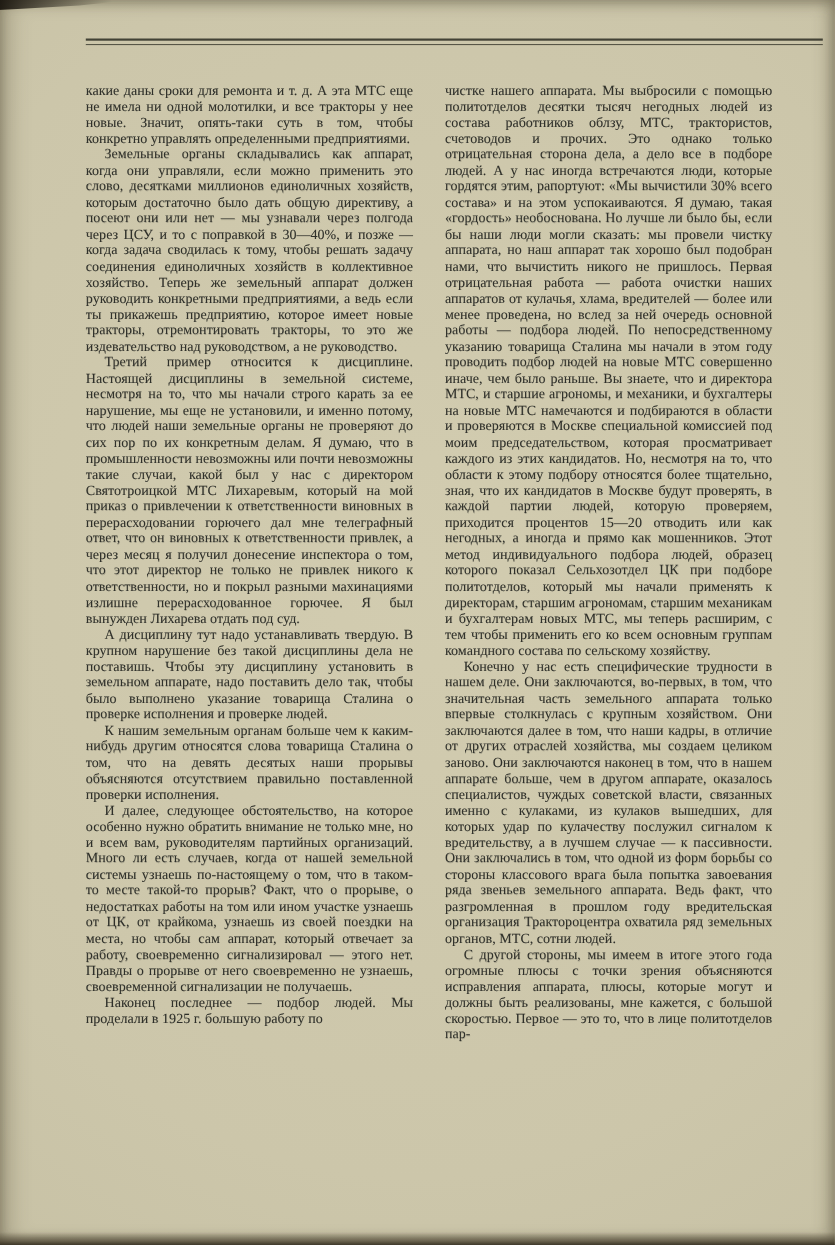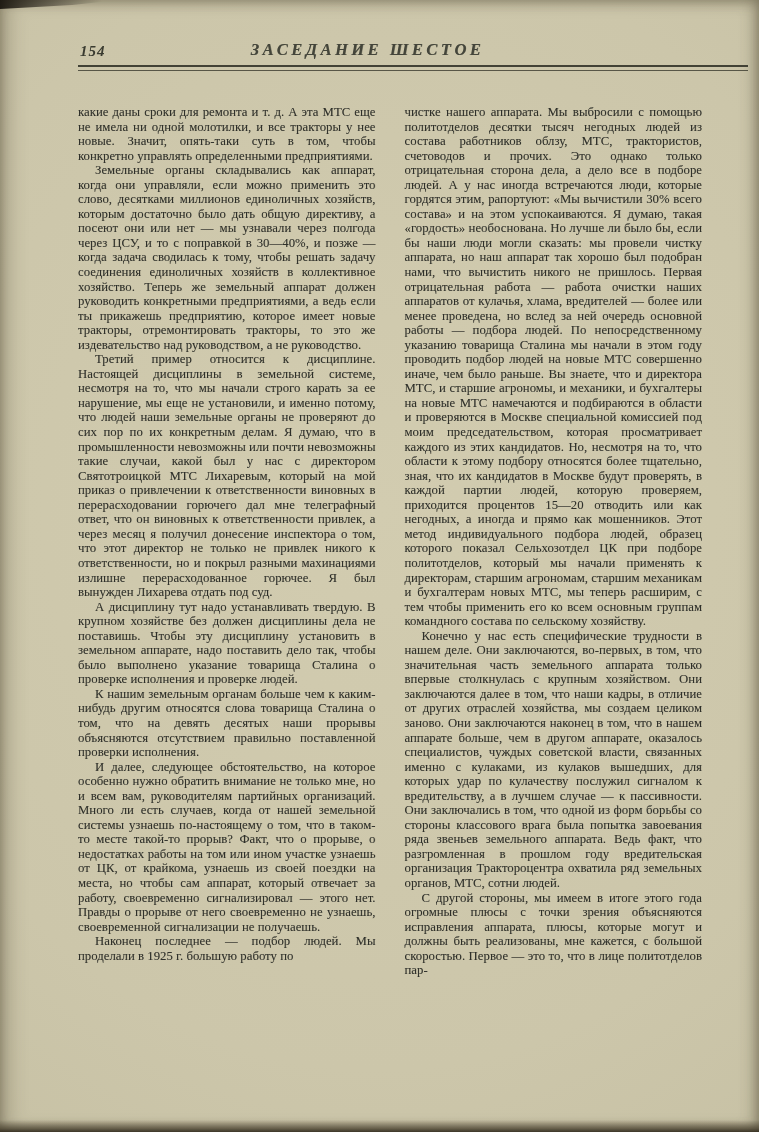--- a/index.html
+++ b/index.html
@@ -82,32 +82,28 @@
   .column p {
     text-shadow: 0.3px 0.3px 0 rgba(47,48,42,0.25);
   }
 </style>
 </head>
 <body>
 
 <div class="page">
   <div class="scan-edge-top"></div>
 
-  <div class="page-header">
-    <span class="page-number">154</span>
-    <span class="header-title">ЗАСЕДАНИЕ ШЕСТОЕ</span>
-  </div>
   <div class="header-rule"></div>
 
   <div class="text-columns">
     <div class="column">
         <p class="">какие даны сроки для ремонта и т. д. А эта МТС еще не имела ни одной молотилки, и все тракторы у нее новые. Значит, опять-таки суть в том, чтобы конкретно управлять определенными предприятиями.</p>
         <p class="indent">Земельные органы складывались как аппарат, когда они управляли, если можно применить это слово, десятками миллионов единоличных хозяйств, которым достаточно было дать общую директиву, а посеют они или нет — мы узнавали через полгода через ЦСУ, и то с поправкой в 30—40%, и позже — когда задача сводилась к тому, чтобы решать задачу соединения единоличных хозяйств в коллективное хозяйство. Теперь же земельный аппарат должен руководить конкретными предприятиями, а ведь если ты прикажешь предприятию, которое имеет новые тракторы, отремонтировать тракторы, то это же издевательство над руководством, а не руководство.</p>
         <p class="indent">Третий пример относится к дисциплине. Настоящей дисциплины в земельной системе, несмотря на то, что мы начали строго карать за ее нарушение, мы еще не установили, и именно потому, что людей наши земельные органы не проверяют до сих пор по их конкретным делам. Я думаю, что в промышленности невозможны или почти невозможны такие случаи, какой был у нас с директором Святотроицкой МТС Лихаревым, который на мой приказ о привлечении к ответственности виновных в перерасходовании горючего дал мне телеграфный ответ, что он виновных к ответственности привлек, а через месяц я получил донесение инспектора о том, что этот директор не только не привлек никого к ответственности, но и покрыл разными махинациями излишне перерасходованное горючее. Я был вынужден Лихарева отдать под суд.</p>
-        <p class="indent">А дисциплину тут надо устанавливать твердую. В крупном хозяйстве без должен дисциплины дела не поставишь. Чтобы эту дисциплину установить в земельном аппарате, надо поставить дело так, чтобы было выполнено указание товарища Сталина о проверке исполнения и проверке людей.</p>
+        <p class="indent">А дисциплину тут надо устанавливать твердую. В крупном нарушение без такой дисциплины дела не поставишь. Чтобы эту дисциплину установить в земельном аппарате, надо поставить дело так, чтобы было выполнено указание товарища Сталина о проверке исполнения и проверке людей.</p>
         <p class="indent">К нашим земельным органам больше чем к каким-нибудь другим относятся слова товарища Сталина о том, что на девять десятых наши прорывы объясняются отсутствием правильно поставленной проверки исполнения.</p>
         <p class="indent">И далее, следующее обстоятельство, на которое особенно нужно обратить внимание не только мне, но и всем вам, руководителям партийных организаций. Много ли есть случаев, когда от нашей земельной системы узнаешь по-настоящему о том, что в таком-то месте такой-то прорыв? Факт, что о прорыве, о недостатках работы на том или ином участке узнаешь от ЦК, от крайкома, узнаешь из своей поездки на места, но чтобы сам аппарат, который отвечает за работу, своевременно сигнализировал — этого нет. Правды о прорыве от него своевременно не узнаешь, своевременной сигнализации не получаешь.</p>
         <p class="indent">Наконец последнее — подбор людей. Мы проделали в 1925 г. большую работу по</p>
       </div>
     <div class="column">
         <p class="">чистке нашего аппарата. Мы выбросили с помощью политотделов десятки тысяч негодных людей из состава работников облзу, МТС, трактористов, счетоводов и прочих. Это однако только отрицательная сторона дела, а дело все в подборе людей. А у нас иногда встречаются люди, которые гордятся этим, рапортуют: «Мы вычистили 30% всего состава» и на этом успокаиваются. Я думаю, такая «гордость» необоснована. Но лучше ли было бы, если бы наши люди могли сказать: мы провели чистку аппарата, но наш аппарат так хорошо был подобран нами, что вычистить никого не пришлось. Первая отрицательная работа — работа очистки наших аппаратов от кулачья, хлама, вредителей — более или менее проведена, но вслед за ней очередь основной работы — подбора людей. По непосредственному указанию товарища Сталина мы начали в этом году проводить подбор людей на новые МТС совершенно иначе, чем было раньше. Вы знаете, что и директора МТС, и старшие агрономы, и механики, и бухгалтеры на новые МТС намечаются и подбираются в области и проверяются в Москве специальной комиссией под моим председательством, которая просматривает каждого из этих кандидатов. Но, несмотря на то, что области к этому подбору относятся более тщательно, зная, что их кандидатов в Москве будут проверять, в каждой партии людей, которую проверяем, приходится процентов 15—20 отводить или как негодных, а иногда и прямо как мошенников. Этот метод индивидуального подбора людей, образец которого показал Сельхозотдел ЦК при подборе политотделов, который мы начали применять к директорам, старшим агрономам, старшим механикам и бухгалтерам новых МТС, мы теперь расширим, с тем чтобы применить его ко всем основным группам командного состава по сельскому хозяйству.</p>
         <p class="indent">Конечно у нас есть специфические трудности в нашем деле. Они заключаются, во-первых, в том, что значительная часть земельного аппарата только впервые столкнулась с крупным хозяйством. Они заключаются далее в том, что наши кадры, в отличие от других отраслей хозяйства, мы создаем целиком заново. Они заключаются наконец в том, что в нашем аппарате больше, чем в другом аппарате, оказалось специалистов, чуждых советской власти, связанных именно с кулаками, из кулаков вышедших, для которых удар по кулачеству послужил сигналом к вредительству, а в лучшем случае — к пассивности. Они заключались в том, что одной из форм борьбы со стороны классового врага была попытка завоевания ряда звеньев земельного аппарата. Ведь факт, что разгромленная в прошлом году вредительская организация Трактороцентра охватила ряд земельных органов, МТС, сотни людей.</p>
         <p class="indent">С другой стороны, мы имеем в итоге этого года огромные плюсы с точки зрения объясняются исправления аппарата, плюсы, которые могут и должны быть реализованы, мне кажется, с большой скоростью. Первое — это то, что в лице политотделов пар-</p>
       </div>
   </div>

